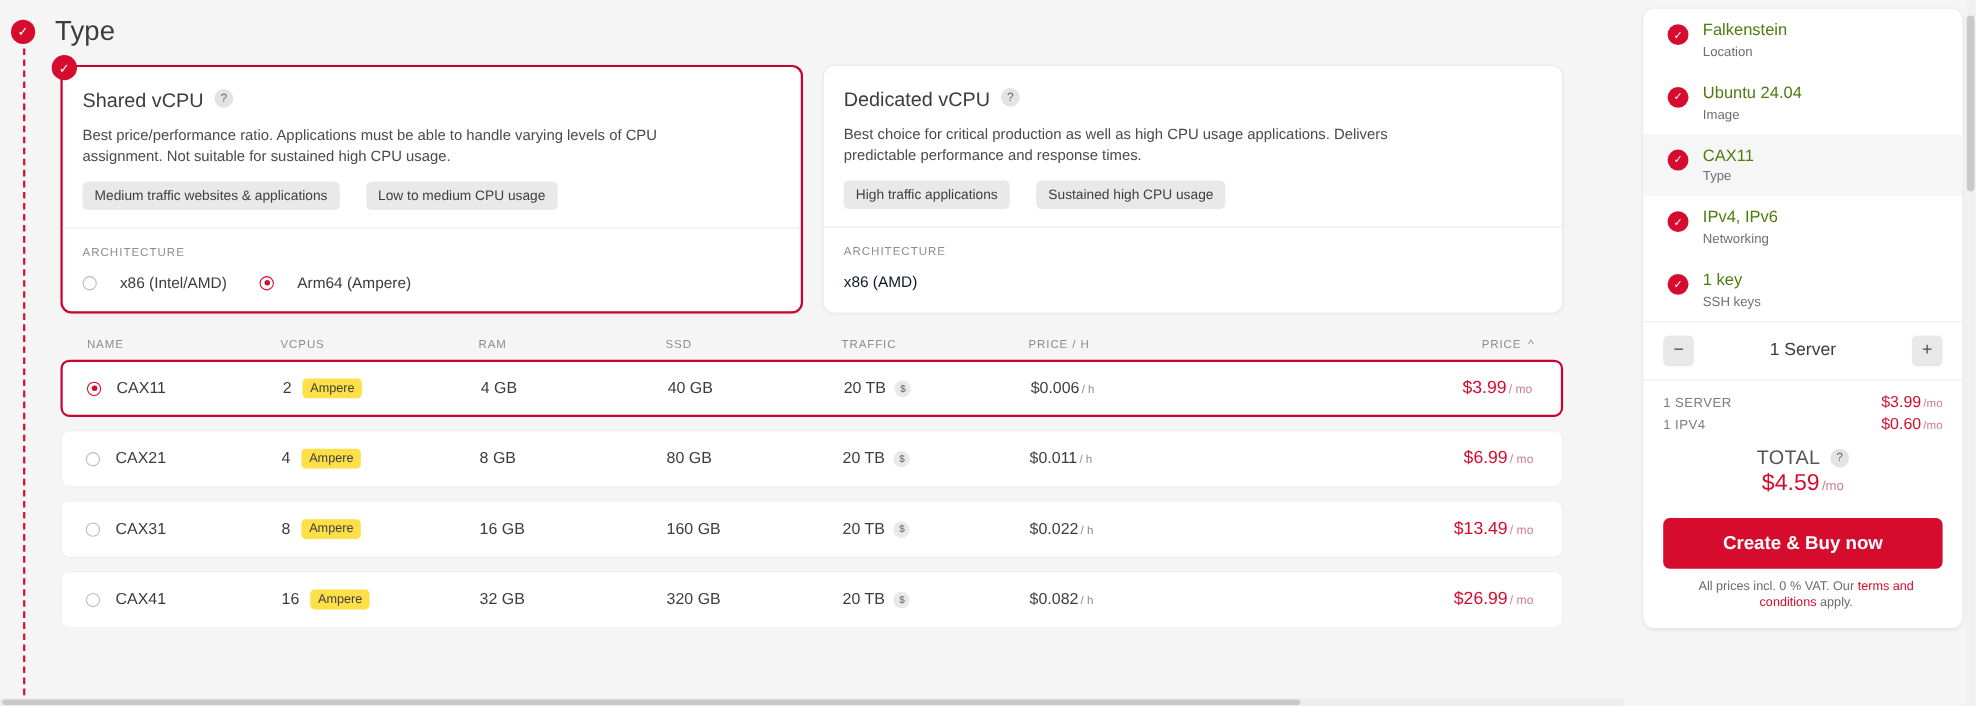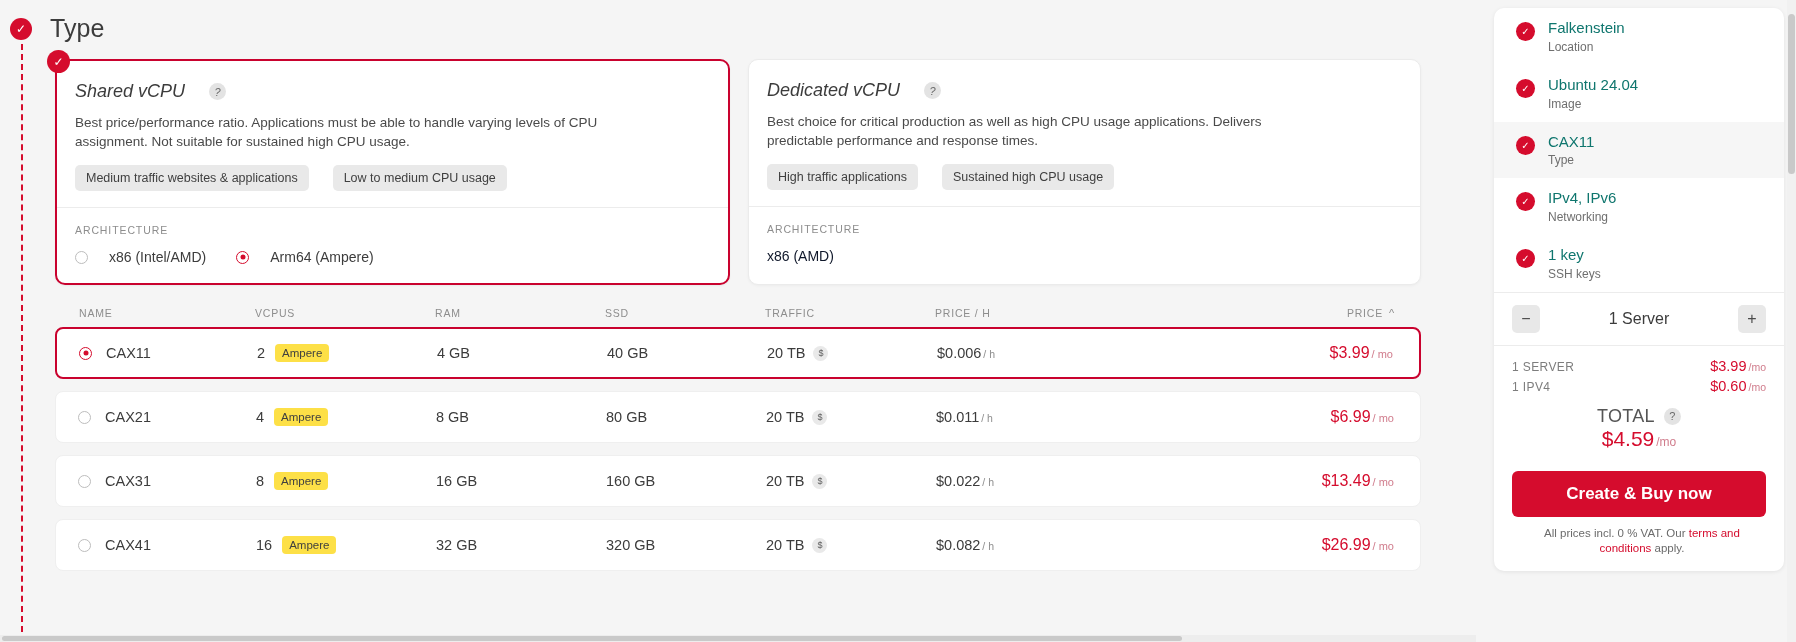--- a/index.html
+++ b/index.html
@@ -46,21 +46,21 @@
     box-shadow: 0 1px 3px rgba(0,0,0,.04);
   }
   .card-badge {
     position: absolute; left: -10px; top: -11px;
     width: 23px; height: 23px; border-radius: 50%;
     background: #d50c2d; color: #fff;
     display: flex; align-items: center; justify-content: center;
     font-size: 12px; z-index: 4;
   }
   .card-body { padding: 20px 18px 16px 18px; }
-  .card-title-row { display: flex; align-items: center; gap: 24px; font-style: italic; }
+  .card-title-row { display: flex; gap: 10px; }
   .card-title { font-size: 18px; color: #3c3c3c; font-weight: 400; }
   .qmark {
     width: 17px; height: 17px; border-radius: 50%;
     background: #e3e3e3; color: #6a6a6a;
     font-size: 11px; display: flex; align-items: center; justify-content: center;
   }
   .card-desc {
     margin-top: 12px; font-size: 13.5px; line-height: 1.38;
     color: #4a4a4a; max-width: 540px;
   }
@@ -138,21 +138,21 @@
   .sum-item {
     display: flex; align-items: flex-start; gap: 13px;
     padding: 11px 16px 11px 22px;
   }
   .sum-item.active { background: #f6f6f6; }
   .sum-check {
     width: 19px; height: 19px; border-radius: 50%; background: #d50c2d;
     color: #fff; font-size: 10px; flex: none; margin-top: 3px;
     display: flex; align-items: center; justify-content: center;
   }
-  .sum-val { font-size: 15px; color: #0f766e; line-height: 1.25; }
+  .sum-val { font-size: 15px; color: #4d7c0f; line-height: 1.25; }
   .sum-key { font-size: 12px; color: #6f6f6f; margin-top: 2px; }
 
   .sum-sep { height: 1px; background: #ececec; }
 
   .counter { display: flex; align-items: center; justify-content: space-between; padding: 12px 18px; }
   .cbtn {
     width: 28px; height: 28px; border-radius: 5px; background: #e8e8e8;
     color: #4a4a4a; font-size: 16px; border: none;
     display: flex; align-items: center; justify-content: center; cursor: pointer;
   }

